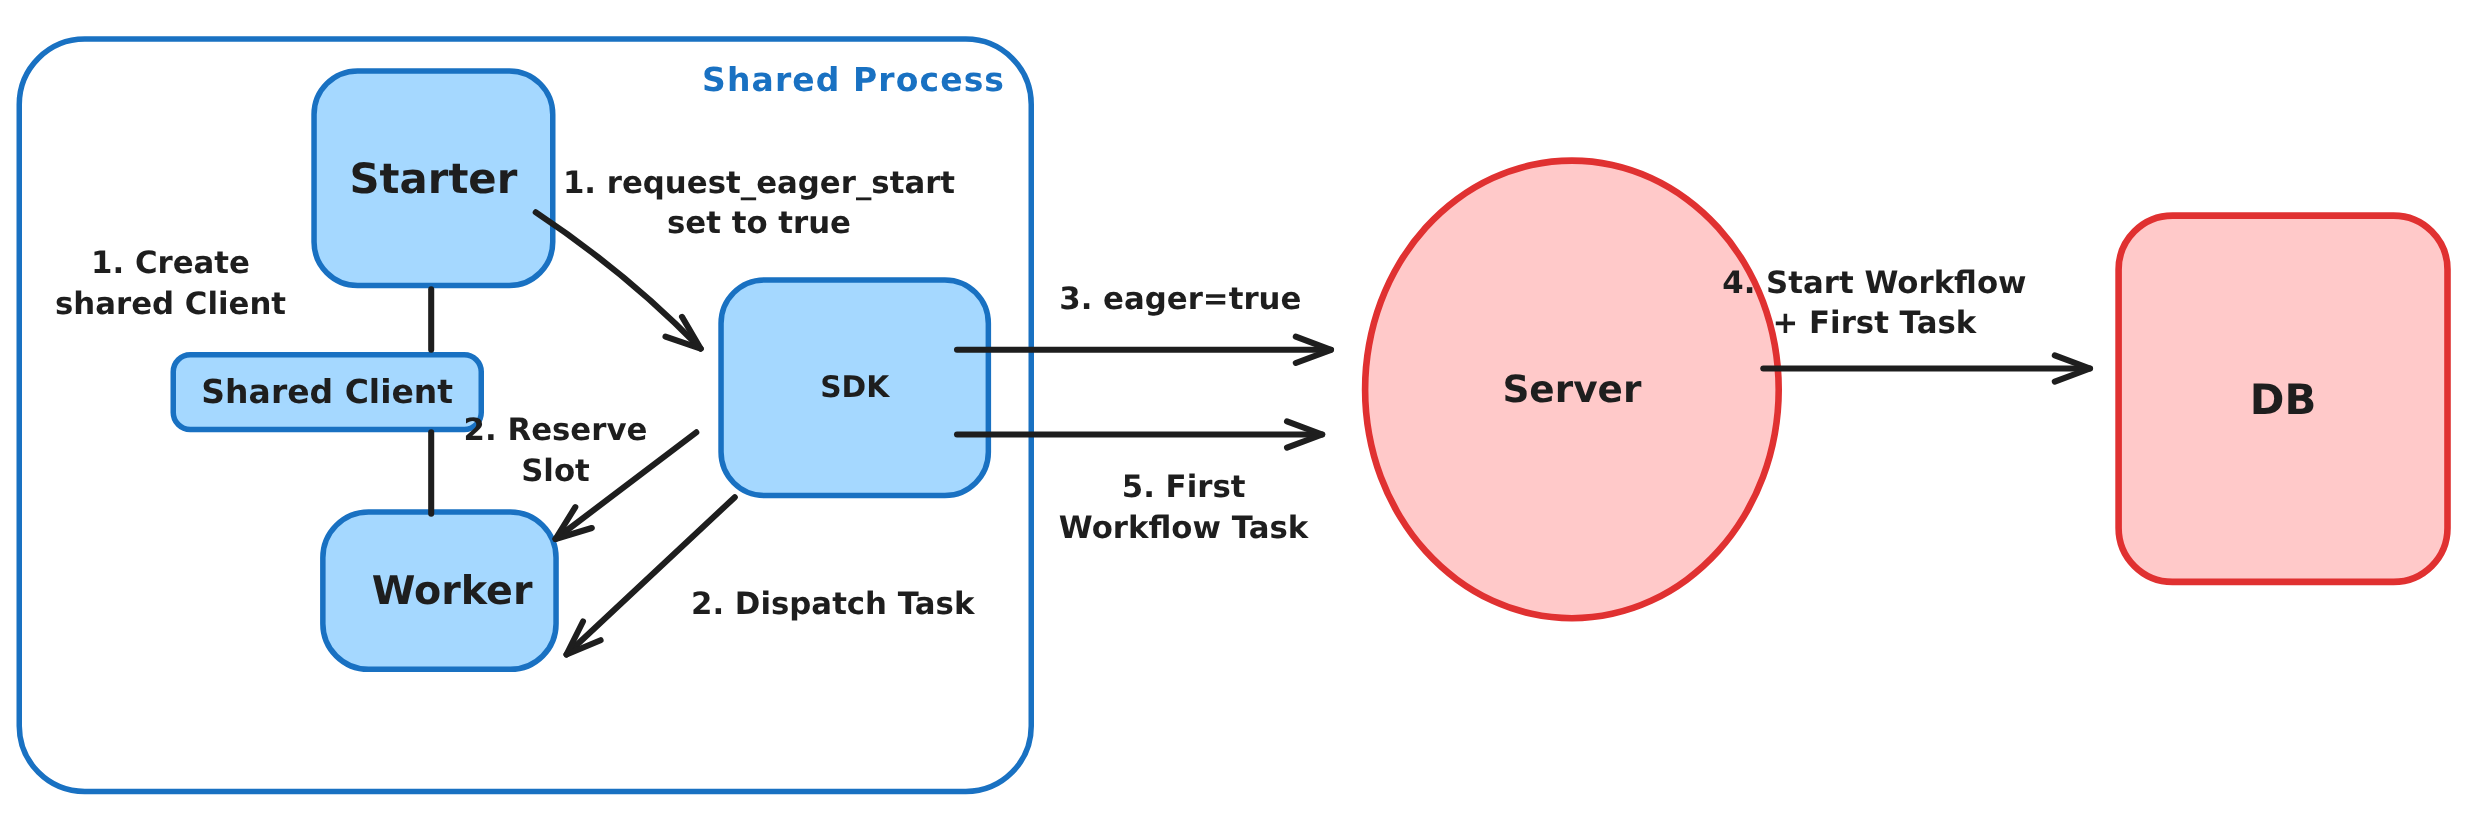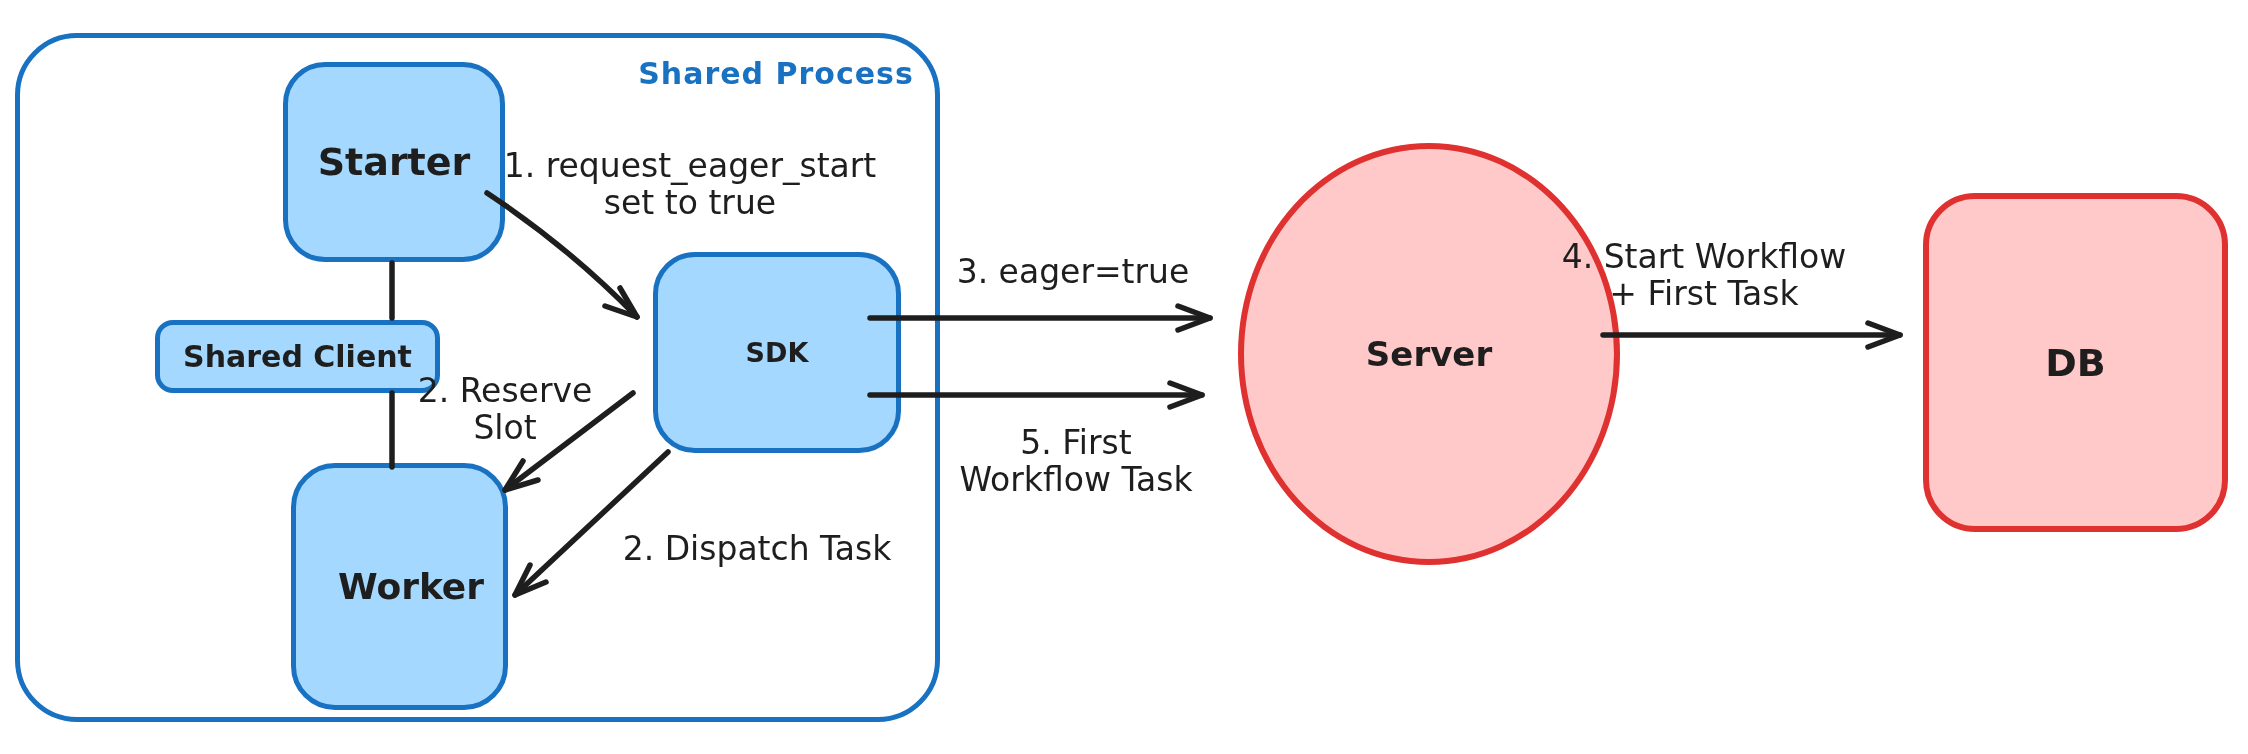--- a/index.html
+++ b/index.html
@@ -41,29 +41,29 @@
     box-sizing:border-box;
     display:flex;align-items:center;justify-content:center;
     font-weight:600;
     text-align:center;
     margin-left:18px;
   }
   .node.blue{background:var(--blue-fill);border:5px solid var(--blue-stroke);}
   .node.red{background:var(--red-fill);border:6px solid var(--red-stroke);}
   .node-starter{left:265px;top:62px;width:222px;height:200px;border-radius:42px;font-size:38px;}
   .node-shared-client{left:137px;top:320px;width:285px;height:73px;border-radius:18px;font-size:30px;}
-  .node-worker{left:273px;top:463px;width:217px;height:247px;border-radius:44px;font-size:36px;padding-left:23px;}
+  .node-worker{left:273px;top:463px;width:217px;height:148px;border-radius:44px;font-size:36px;padding-left:23px;}
   .node-sdk{left:635px;top:252px;width:248px;height:201px;border-radius:42px;font-size:27px;}
   .node-server{left:1220px;top:143px;width:382px;height:422px;border-radius:50%;border-width:7px;font-size:34px;}
   .node-db{left:1905px;top:193px;width:305px;height:339px;border-radius:52px;font-size:38px;}
   
   .anno{
     position:absolute;
     text-align:center;
-    font-size:33px;font-weight:400;
+    font-size:28px;font-weight:700;
     line-height:37px;
     white-space:pre-line;
     color:var(--ink);
   }
   .anno-create{left:25px;top:220px;width:260px;}
   .anno-eager-start{left:480px;top:147px;width:420px;}
   .anno-reserve{left:405px;top:372px;width:200px;}
   .anno-dispatch{left:607px;top:530px;width:300px;}
   .anno-eager-true{left:948px;top:253px;width:250px;}
   .anno-first-task{left:946px;top:424px;width:260px;}
@@ -134,20 +134,22 @@
     <g>
       <path d="M870 395 L1202 395"></path>
       <path d="M1170 383 L1202 395 L1170 407"></path>
     </g>
     <g>
       <path d="M1603 335 L1900 335"></path>
       <path d="M1868 323 L1900 335 L1868 347"></path>
     </g>
   </svg>
 
+  <div class="anno anno-create">1. Create
+shared Client</div>
   <div class="anno anno-eager-start">1. request_eager_start
 set to true</div>
   <div class="anno anno-reserve">2. Reserve
 Slot</div>
   <div class="anno anno-dispatch">2. Dispatch Task</div>
   <div class="anno anno-eager-true">3. eager=true</div>
   <div class="anno anno-first-task">5. First
 Workflow Task</div>
   <div class="anno anno-start-workflow">4. Start Workflow
 + First Task</div>

